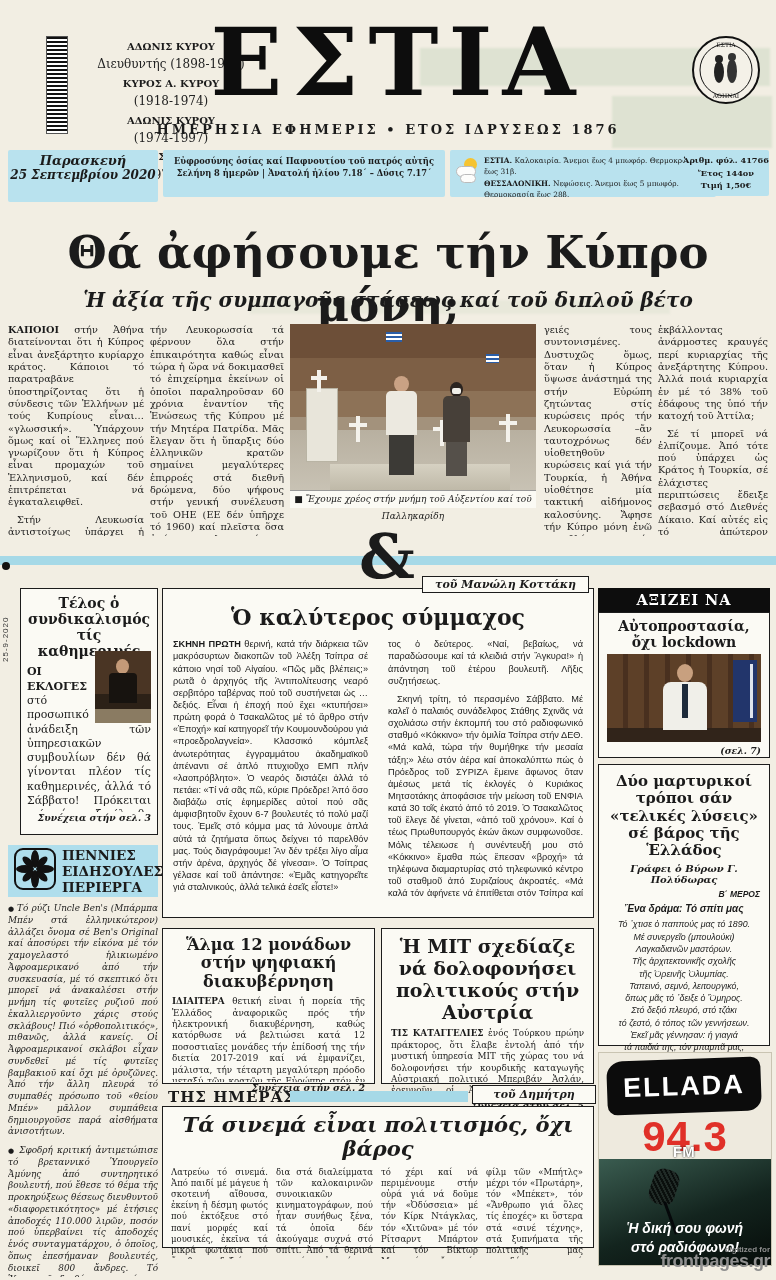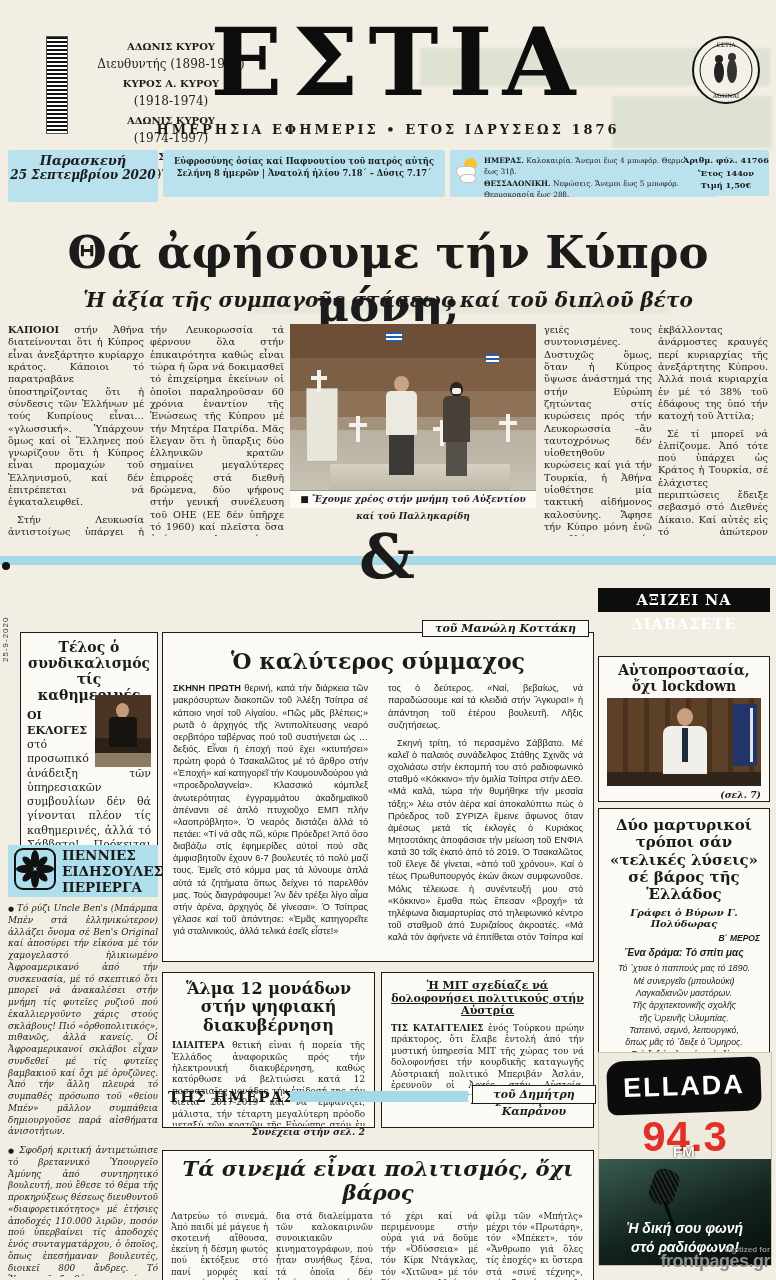--- a/index.html
+++ b/index.html
@@ -41,26 +41,26 @@
   .cont{font-size:9.3px;font-weight:bold;font-style:italic;text-align:right;}
   
   .photo{background:#8a6b4f;overflow:hidden;}
   .pwall{position:absolute;left:0;top:0;width:100%;height:58%;
     background:linear-gradient(180deg,#6d4f38 0 35%,#7d5f45 35% 70%,#8d7257 70%);}
   .pband{position:absolute;left:0;top:56%;width:100%;height:10%;background:#a3927c;}
   .pground{position:absolute;left:0;bottom:0;width:100%;height:36%;background:linear-gradient(180deg,#b8b0a0,#c8c2b4);}
   .cross{position:absolute;background:#f4f2ec;}
   .monument{position:absolute;background:#e8e5da;border:1px solid #b9b4a4;}
   .figure-head{position:absolute;border-radius:50%;}
-  .caption{background:#fbfaf4;font-size:9px;font-weight:bold;font-style:italic;text-align:center;border-top:1px solid #999;}
+  .caption{background:#fbfaf4;font-size:9px;font-weight:normal;font-style:italic;text-align:center;border-top:1px solid #999;}
   
   .cyanband{background:#a6d9e7;}
   .amp{font-size:62px;font-weight:bold;}
   
-  .box{border:1px solid #1c1c1c;background:#fbfaf4;margin-top:44px;}
+  .box{border:1px solid #1c1c1c;background:#fbfaf4;}
   .boxtitle{font-weight:bold;text-align:center;line-height:1.15;}
   .tab{border:1px solid #1c1c1c;background:#fbfaf4;font-style:italic;font-weight:bold;font-size:11px;text-align:center;}
   
   .vdate{writing-mode:vertical-rl;transform:rotate(180deg);font-size:8px;letter-spacing:1px;color:#333;font-family:"Liberation Sans",sans-serif;}
   .dot{width:8px;height:8px;border-radius:50%;background:#111;}
   .union-body{font-size:11px;line-height:1.3;}
   .pennies-hdr{background:#afdeec;display:flex;align-items:center;gap:6px;padding:4px 6px;}
   .pennies-hdr .ttl{font-size:13.5px;font-weight:bold;line-height:1.2;}
   .pennies{font-size:8.9px;font-style:italic;line-height:1.32;overflow:hidden;}
   .pennies p{margin:0 0 7px 0;}
@@ -126,21 +126,21 @@
   <div class="abs cell cell2" style="left:163px;top:150px;width:282px;height:42px;">
     <div>Εὐφροσύνης ὁσίας καί Παφνουτίου τοῦ πατρός αὐτῆς</div>
     <div>Σελήνη 8 ἡμερῶν | Ἀνατολή ἡλίου 7.18΄ – Δύσις 7.17΄</div>
   </div>
   <div class="abs cell cell3" style="left:450px;top:150px;width:228px;height:42px;">
     <div class="abs" style="left:6px;top:8px;">
       <div class="sun abs" style="left:8px;top:0;"></div>
       <div class="cloud abs" style="left:0;top:8px;"></div>
       <div class="cloud abs" style="left:4px;top:16px;width:14px;height:7px;"></div>
     </div>
-    <div><span class="wx-city">ΗΜΕΡΑΣ.</span> <span>Καλοκαιρία. Ἄνεμοι ἕως 4 μπωφόρ. Θερμοκρασία ἕως 31β.</span></div>
+    <div><span class="wx-city">ΕΣΤΙΑ.</span> <span>Καλοκαιρία. Ἄνεμοι ἕως 4 μπωφόρ. Θερμοκρασία ἕως 31β.</span></div>
     <div><span class="wx-city">ΘΕΣΣΑΛΟΝΙΚΗ.</span> <span>Νεφώσεις. Ἄνεμοι ἕως 5 μπωφόρ. Θερμοκρασία ἕως 28β.</span></div>
   </div>
   <div class="abs cell cell4" style="left:683px;top:150px;width:86px;height:42px;">
     <div>Ἀριθμ. φύλ. 41766</div>
     <div>Ἔτος 144ον</div>
     <div>Τιμή 1,50€</div>
   </div>
 
   <div class="abs headline" style="left:0;top:226px;">Θά ἀφήσουμε τήν Κύπρο μόνη;</div>
   <div class="abs subhead" style="left:0;top:288px;">Ἡ ἀξία τῆς συμπαγοῦς στάσεως καί τοῦ διπλοῦ βέτο</div>
@@ -260,21 +260,21 @@
   </div>
 
   <div class="abs box" style="left:162px;top:928px;width:213px;height:156px;padding:7px 9px;box-sizing:border-box;">
     <div class="boxtitle" style="font-size:16px;">Ἅλμα 12 μονάδων στήν ψηφιακή διακυβέρνηση</div>
     <div class="just" style="font-size:8.8px;line-height:1.3;margin-top:5px;height:86px;overflow:hidden;">
       <span class="leadword">ΙΔΙΑΙΤΕΡΑ</span><span> θετική εἶναι ἡ πορεία τῆς Ἑλλάδος ἀναφορικῶς πρός τήν ἠλεκτρονική διακυβέρνηση, καθώς κατόρθωσε νά βελτιώσει κατά 12 ποσοστιαῖες μονάδες τήν ἐπίδοσή της τήν διετία 2017-2019 καί νά ἐμφανίζει, μάλιστα, τήν τέταρτη μεγαλύτερη πρόοδο μεταξύ τῶν κρατῶν τῆς Εὐρώπης στόν ἐν λόγῳ τομέα. Μάλιστα ὅπως ὑπογραμμίζει ὁ Σύνδεσμος Ἐπιχειρήσεων Πληροφορικῆς καί Ἐπικοινωνιῶν Ἑλλάδος (ΣΕΠΕ),</span>
     </div>
     <div class="cont">Συνέχεια στήν σελ. 2</div>
   </div>
   <div class="abs box" style="left:381px;top:928px;width:213px;height:156px;padding:7px 9px;box-sizing:border-box;">
-    <div class="boxtitle" style="font-size:11px;text-decoration:underline;">Ἡ ΜΙΤ σχεδίαζε νά δολοφονήσει πολιτικούς στήν Αὐστρία</div>
+    <div class="boxtitle" style="font-size:19px;">Ἡ ΜΙΤ σχεδίαζε νά δολοφονήσει πολιτικούς στήν Αὐστρία</div>
     <div class="just" style="font-size:8.8px;line-height:1.3;margin-top:5px;height:72px;overflow:hidden;">
       <span class="leadword">ΤΙΣ ΚΑΤΑΓΓΕΛΙΕΣ</span><span> ἑνός Τούρκου πρώην πράκτορος, ὅτι ἔλαβε ἐντολή ἀπό τήν μυστική ὑπηρεσία ΜΙΤ τῆς χώρας του νά δολοφονήσει τήν κουρδικῆς καταγωγῆς Αὐστριακή πολιτικό Μπεριβάν Ἀσλάν, ἐρευνοῦν οἱ Ἀρχές στήν Αὐστρία. Πρόκειται γιά τόν Φεγιάζ Ο. πού ἔχει ἰταλική ὑπηκοότητα καί ὁ ὁποῖος ἐνεφανίσθη</span>
     </div>
     <div class="cont">Συνέχεια στήν σελ. 5</div>
   </div>
 
   <div class="abs axizei-hdr" style="left:598px;top:588px;width:172px;height:24px;">ΑΞΙΖΕΙ ΝΑ ΔΙΑΒΑΣΕΤΕ</div>
   <div class="abs box" style="left:598px;top:612px;width:172px;height:146px;padding:5px 8px;box-sizing:border-box;">
     <div class="boxtitle" style="font-size:14px;">Αὐτοπροστασία, ὄχι lockdown</div>
     <div class="office" style="margin-top:4px;width:154px;height:88px;">

